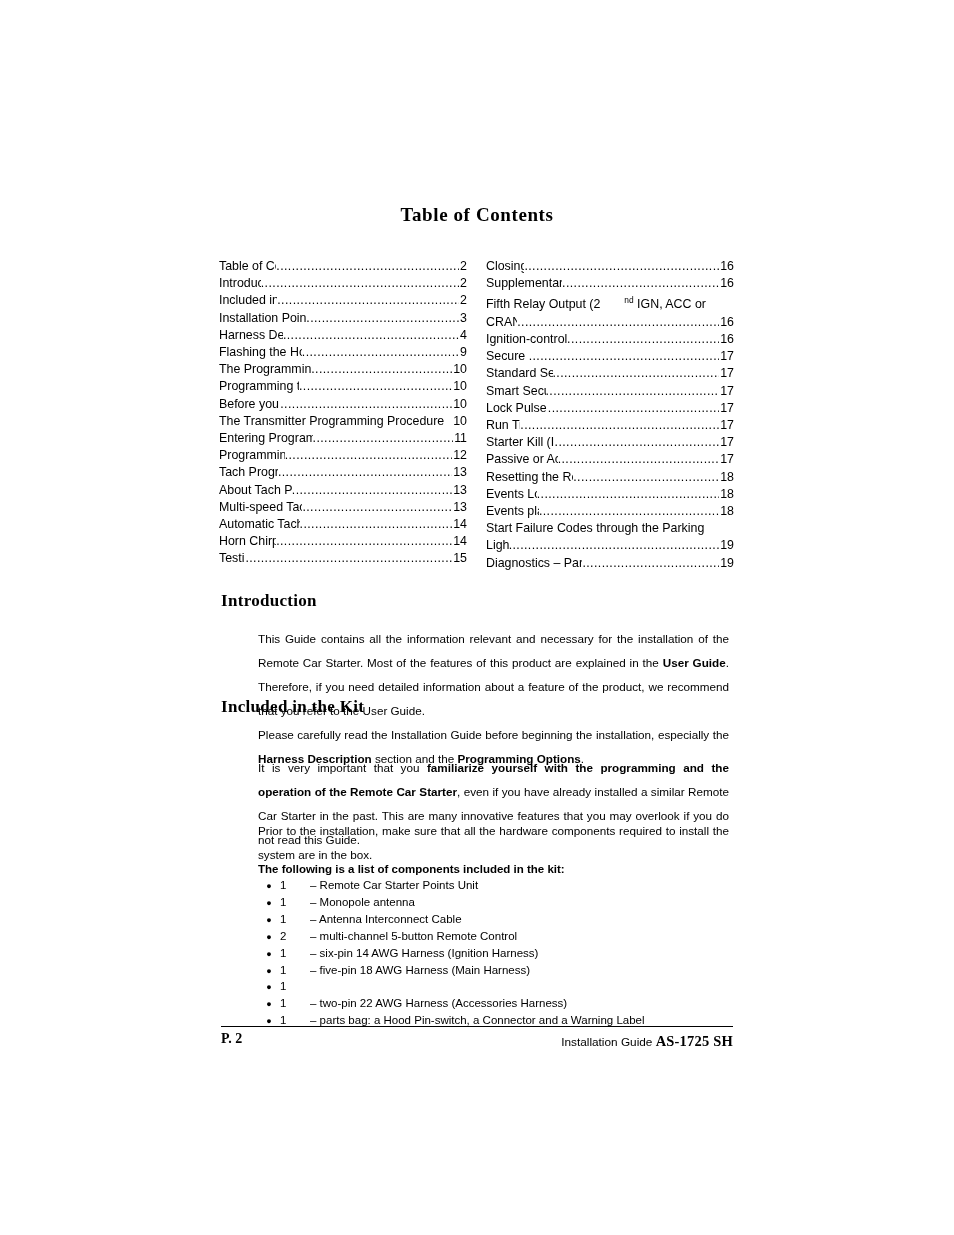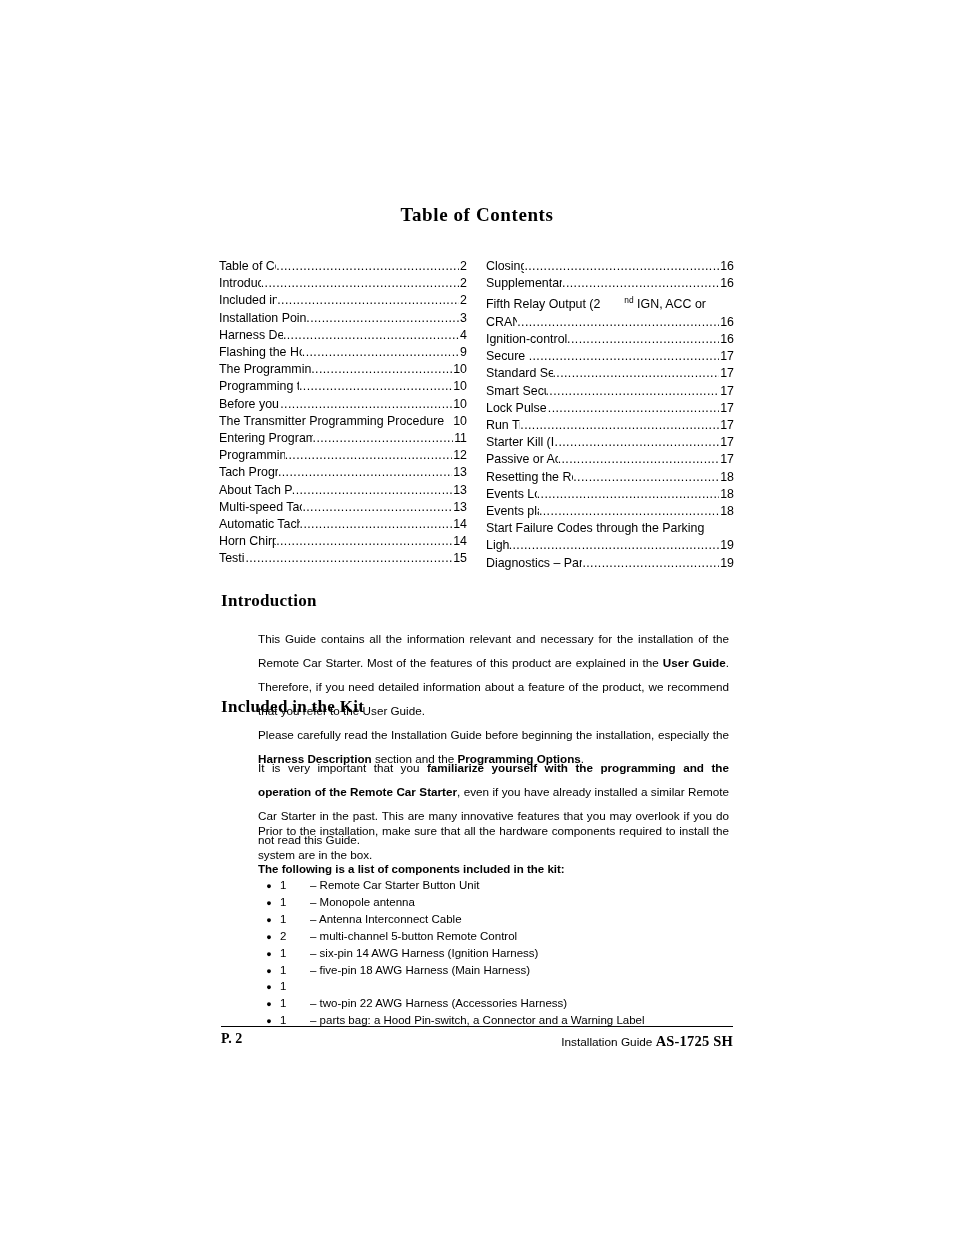--- a/index.html
+++ b/index.html
@@ -372,21 +372,21 @@
   </div>
 
   <div class="body-block" id="kit-body3">Prior to the installation, make sure that all the hardware components required to install the system are in the box.</div>
 
   <div id="kit-list-intro">The following is a list of components included in the kit:</div>
 
   <ul class="bullets" id="kit-list">
       <li>
         <span class="bullet">●</span>
         <span class="qty">1</span>
-        <span class="desc">– Remote Car Starter Button Unit</span>
+        <span class="desc">– Remote Car Starter Points Unit</span>
       </li>
       <li>
         <span class="bullet">●</span>
         <span class="qty">1</span>
         <span class="desc">– Monopole antenna</span>
       </li>
       <li>
         <span class="bullet">●</span>
         <span class="qty">1</span>
         <span class="desc">– Antenna Interconnect Cable</span>

